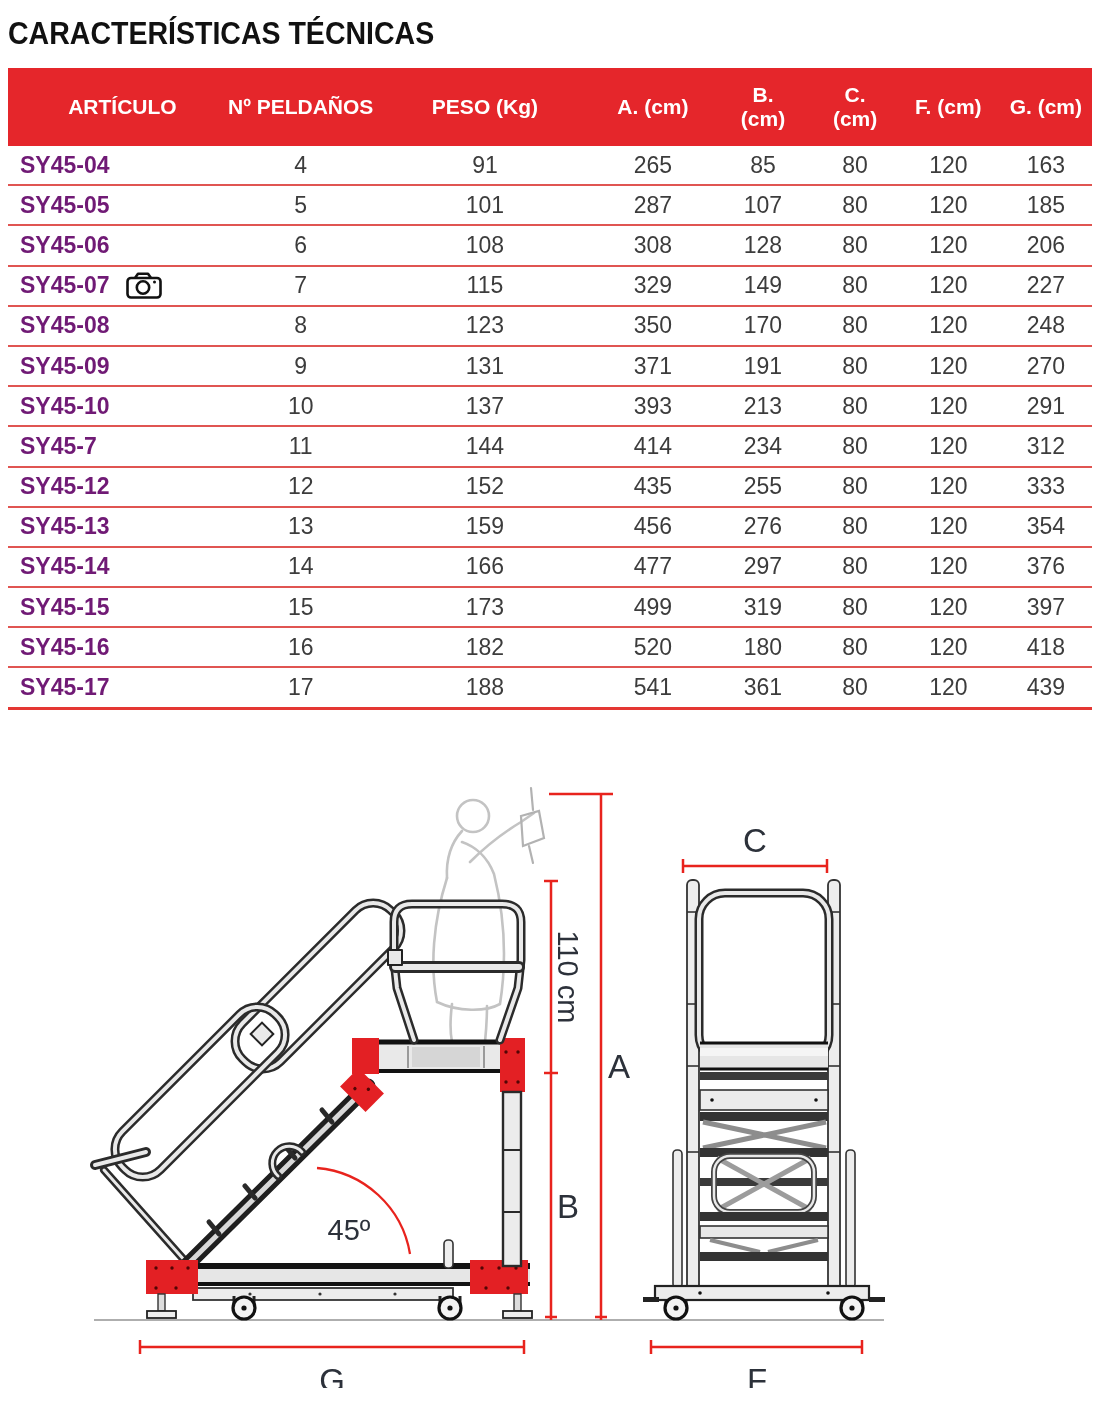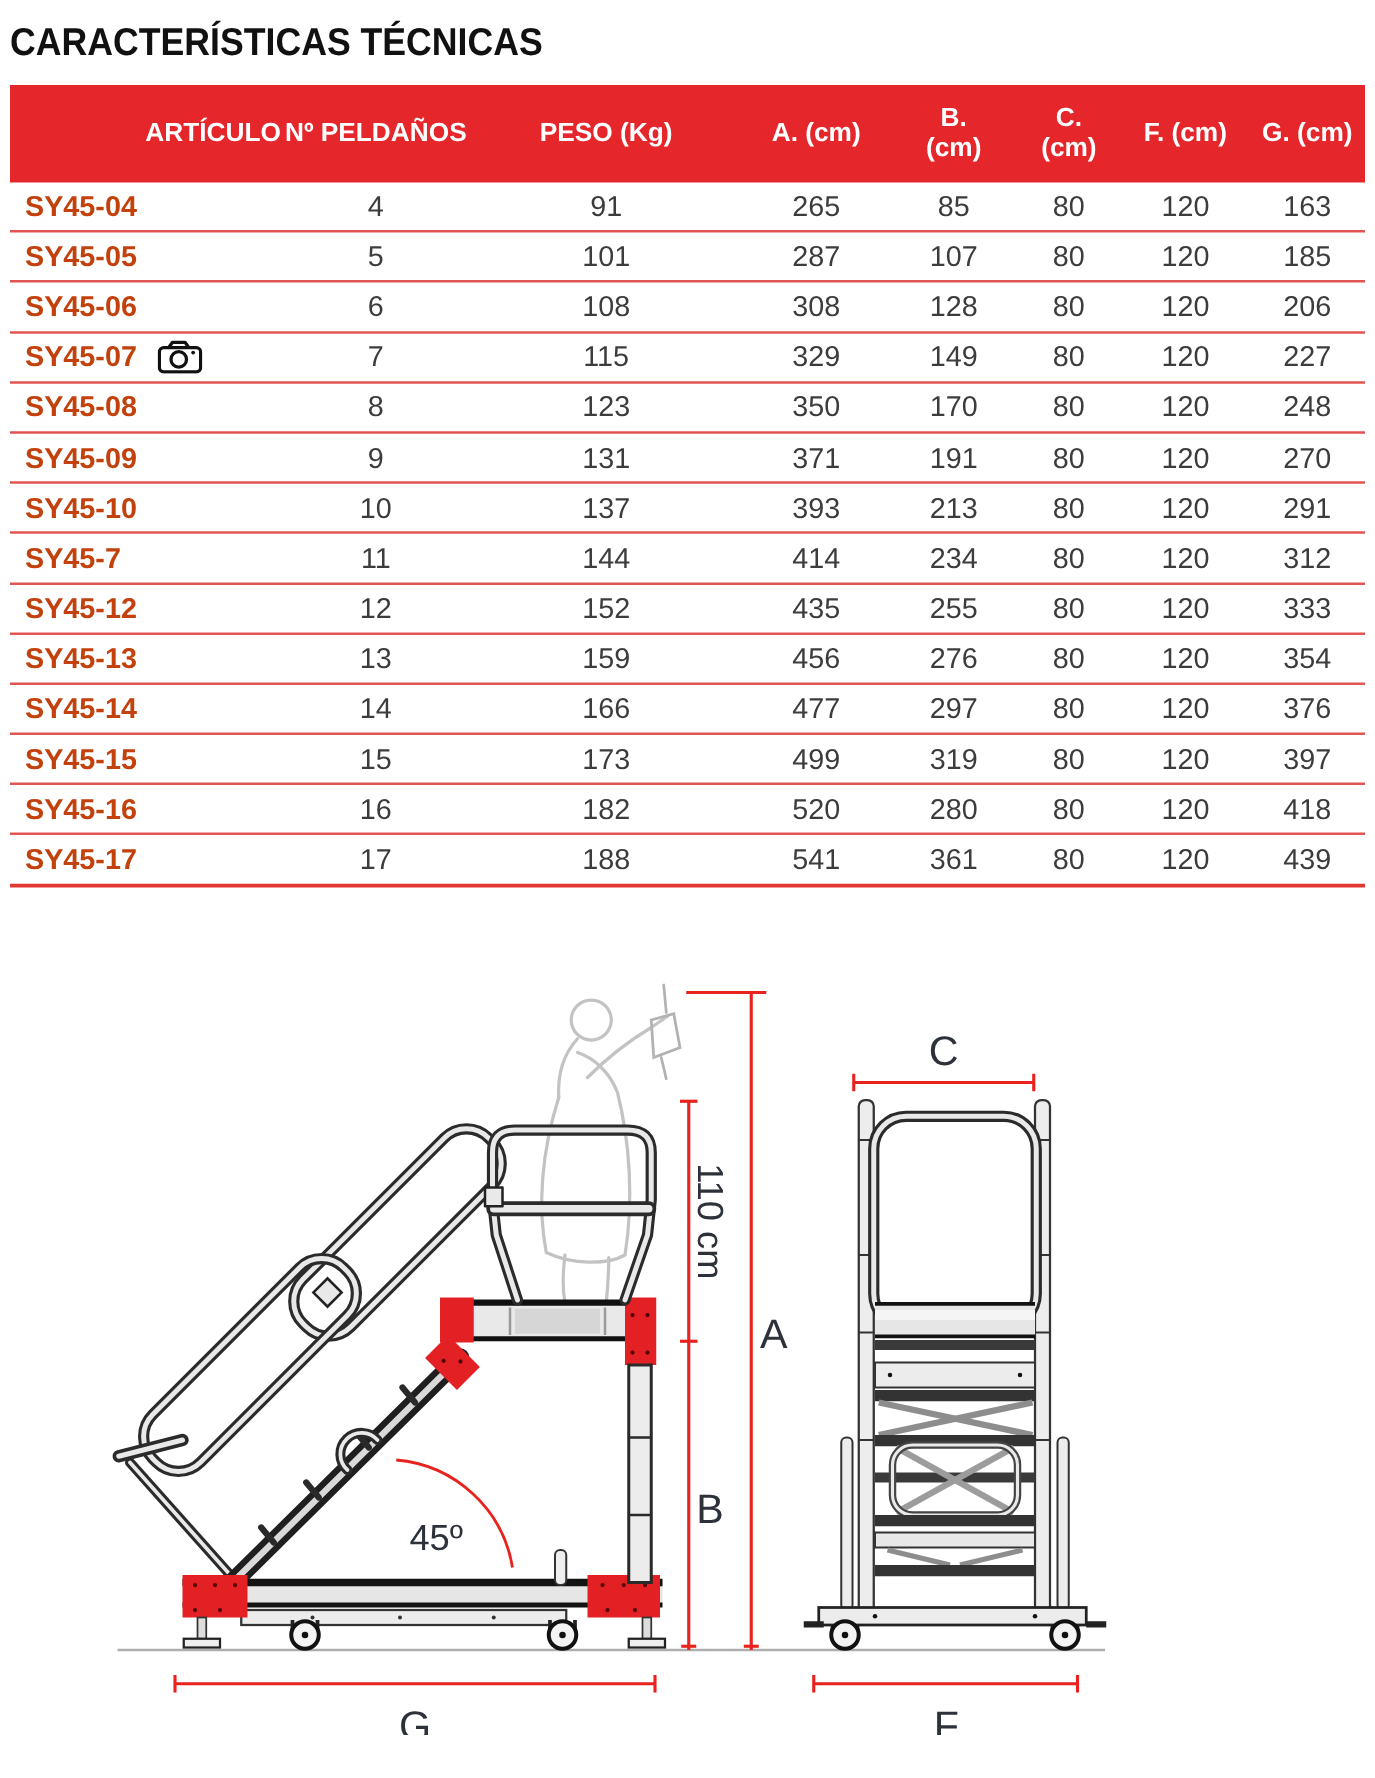--- a/index.html
+++ b/index.html
@@ -18,25 +18,25 @@
   .grid-row {
     display:grid;
     grid-template-columns:20% 14% 20% 11% 9.3% 7.7% 9.5% 8.5%;
     align-items:center; text-align:center;
   }
   .thead {
     background:#e5262b; color:#fff; height:78px;
     font-weight:bold; font-size:21px; line-height:1.12;
   }
   .th { white-space:pre-line; }
-  .th.first { text-align:right; padding-left:12px; }
+  .th.first { text-align:center; padding-left:12px; }
   .tr { height:38.2px; border-bottom:2.5px solid #e05552; font-size:23px; color:#3c3c3c; }
   .tr:last-child { border-bottom:3px solid #e43733; }
   .td.articulo {
-    text-align:left; padding-left:12px; color:#c2410c; font-weight:bold;
+    text-align:left; padding-left:12px; color:#701a75; font-weight:bold;
     display:flex; align-items:center; gap:16px;
   }
   .cam { visibility:hidden; display:inline-flex; align-items:center; }
   .cam.show { visibility:visible; }
   .cam svg { width:36px; height:27px; display:block; }
   
   .note {
     position:absolute; top:738px; left:8px; margin:0;
     font-style:italic; font-size:28px; color:#1d1d1d;
   }
@@ -329,21 +329,21 @@
                 <rect x="1.5" y="6" width="33" height="19.5" rx="3.5" fill="none" stroke="#111" stroke-width="2.6"></rect>
                 <path d="M 9 6 L 12 1.8 L 22 1.8 L 25 6" fill="none" stroke="#111" stroke-width="2.6" stroke-linejoin="round"></path>
                 <circle cx="17" cy="15.5" r="6.2" fill="none" stroke="#111" stroke-width="2.6"></circle>
                 <circle cx="28.5" cy="10" r="1.5" fill="#111"></circle>
               </svg>
             </span>
           </div>
           <div class="td">16</div>
           <div class="td">182</div>
           <div class="td">520</div>
-          <div class="td">280</div>
+          <div class="td">180</div>
           <div class="td">80</div>
           <div class="td">120</div>
           <div class="td">418</div>
         </div>
 
         <div class="grid-row tr">
           <div class="td articulo">
             <span>SY45-17</span>
             <span class="cam">
               <svg viewBox="0 0 36 27">

